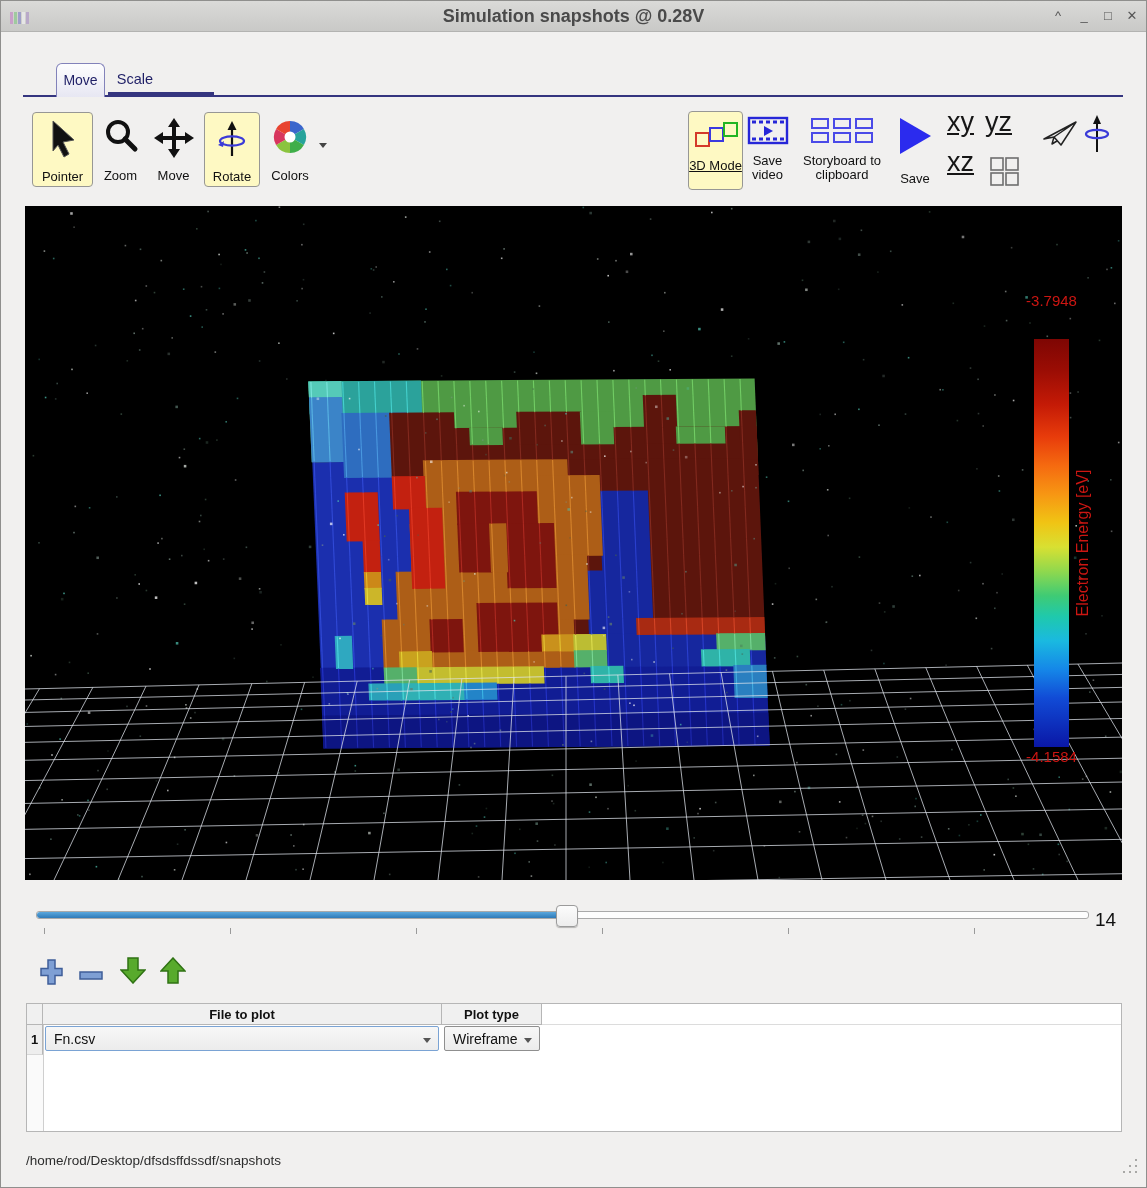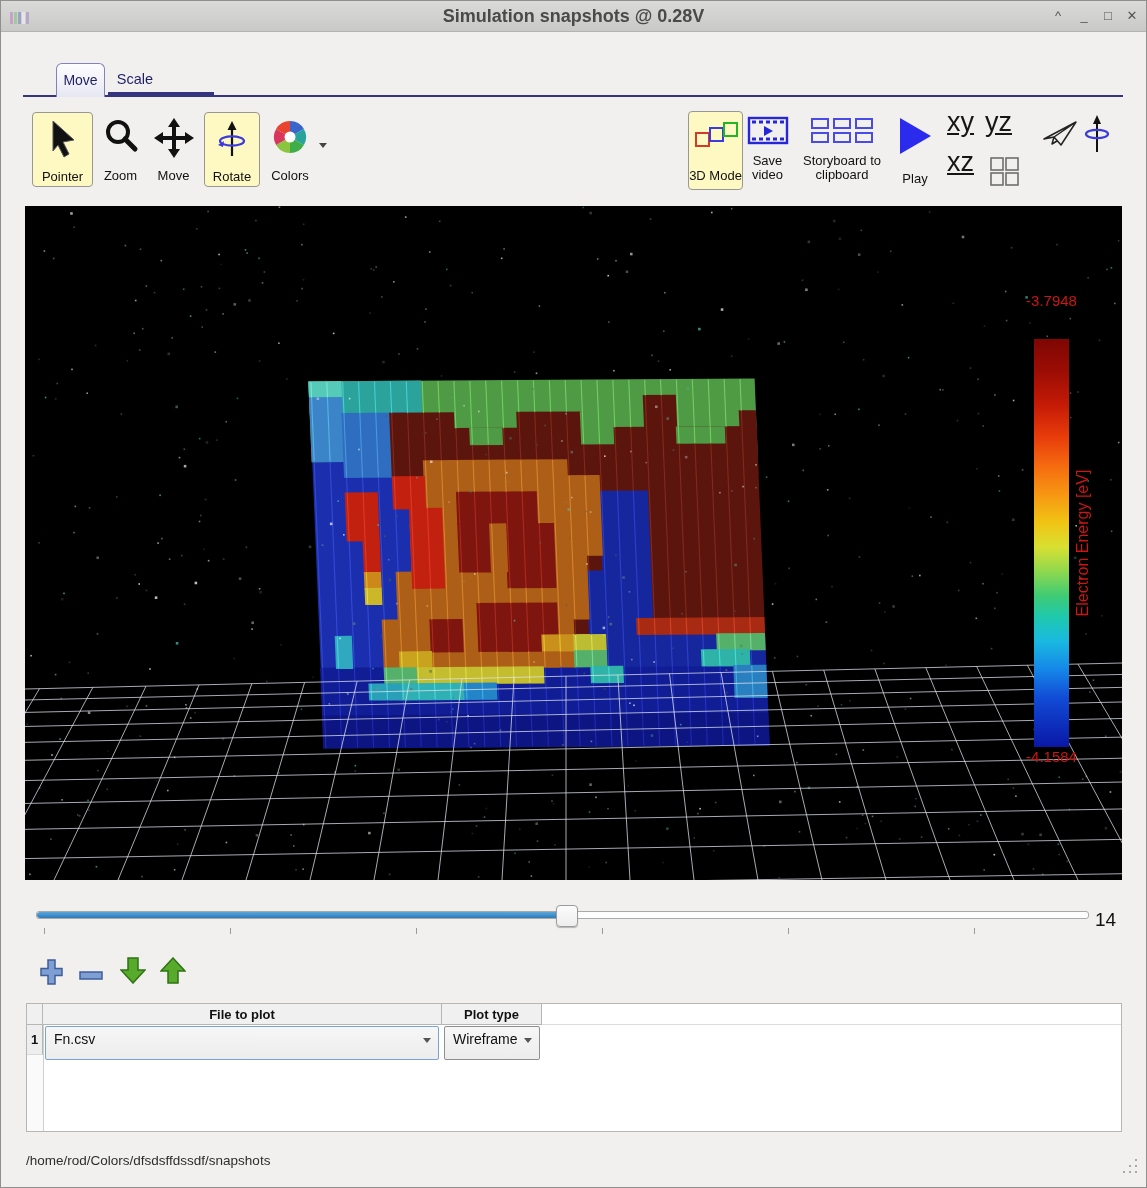--- a/index.html
+++ b/index.html
@@ -25,21 +25,21 @@
   #slider-track{left:35px;top:910px;width:1053px;height:8px;background:#fdfdfd;border:1px solid #a9a9a9;border-radius:3px;box-sizing:border-box;}
   #slider-fill{left:0;top:0;height:100%;background:linear-gradient(#5aa7dd,#2f7ab8);border-radius:3px 0 0 3px;}
   #slider-handle{top:-7px;width:20px;height:20px;background:linear-gradient(#fcfcfc,#ededed);border:1px solid #9b9b9b;border-radius:4px;box-shadow:0 1px 1px rgba(0,0,0,.25);}
   #slider-value{left:1094px;top:908px;font-size:19px;color:#111;}
   .tick{top:927px;width:1px;height:6px;background:#9a9a9a;}
   
   #ftable{left:25px;top:1002px;width:1096px;height:129px;background:#fff;border:1px solid #b6b6b6;box-sizing:border-box;}
   .th{top:0;height:21px;background:#f0f0f0;border-right:1px solid #b6b6b6;border-bottom:1px solid #b6b6b6;font-size:13px;font-weight:bold;text-align:center;line-height:21px;color:#111;box-sizing:border-box;}
   #rownum-col{left:0;top:21px;width:16px;height:106px;background:#fafafa;border-right:1px solid #cfcfcf;}
   #rownum-1{left:0;top:21px;width:16px;height:30px;background:#eeeeee;border-right:1px solid #b6b6b6;border-bottom:1px solid #d8d8d8;font-size:13px;font-weight:bold;text-align:center;line-height:30px;color:#111;box-sizing:border-box;}
-  .combo{position:absolute;box-sizing:border-box;height:34px;background:linear-gradient(#f7f7f7,#ececec);border:1px solid #8f8f8f;border-radius:2px;font-size:14px;color:#111;line-height:25px;padding:0 20px 0 8px;overflow:hidden;white-space:nowrap;}
+  .combo{position:absolute;box-sizing:border-box;height:25px;background:linear-gradient(#f7f7f7,#ececec);border:1px solid #8f8f8f;border-radius:2px;font-size:14px;color:#111;line-height:25px;padding:0 20px 0 8px;overflow:hidden;white-space:nowrap;}
   .caret{position:absolute;right:7px;top:11px;width:0;height:0;border-left:4px solid transparent;border-right:4px solid transparent;border-top:5px solid #555;}
   
   #statusbar{left:0px;top:1140px;width:1147px;height:47px;}
   #status-path{left:25px;top:12px;font-size:13.5px;color:#2d2d2d;}
   .gripdot{width:2px;height:2px;background:#a8a8a6;}
   .appstripe{display:inline-block;width:3px;height:12px;margin-right:1px;}
 </style>
 </head>
 <body>
 
@@ -119,21 +119,21 @@
   <span class="abs" style="left:318px;top:142px;width:0;height:0;border-left:4px solid transparent;border-right:4px solid transparent;border-top:5px solid #444;"></span>
 
   <div class="abs tbtn boxed" style="left:687px;top:110px;width:53px;height:77px;">
     <span class="icwrap" style="top:8px;">
         <svg width="46" height="30" viewBox="0 0 46 30">
           <rect x="3" y="13" width="13" height="13" fill="none" stroke="#d43a2a" stroke-width="2"></rect>
           <rect x="17" y="8" width="13" height="13" fill="none" stroke="#3a3ae0" stroke-width="2"></rect>
           <rect x="31" y="3" width="13" height="13" fill="none" stroke="#23b523" stroke-width="2"></rect>
         </svg>
       </span>
-    <span class="lbl" style="bottom:6px;">3D Mode</span>
+    <span class="lbl" style="bottom:16px;text-decoration:underline;">3D Mode</span>
   </div>
   <div class="abs tbtn" style="left:743px;top:110px;width:47px;height:77px;">
     <span class="icwrap" style="top:4px;">
         <svg width="44" height="32" viewBox="0 0 44 32">
           <rect x="3" y="3" width="38" height="25" fill="none" stroke="#2626d8" stroke-width="2.4"></rect>
           <g fill="#2626d8">
             <rect x="6" y="5.5" width="4" height="3"></rect>
             <rect x="13" y="5.5" width="4" height="3"></rect>
             <rect x="20" y="5.5" width="4" height="3"></rect>
             <rect x="27" y="5.5" width="4" height="3"></rect>
@@ -163,21 +163,21 @@
         </svg>
       </span>
     <span class="lbl" style="bottom:6px;">Storyboard to clipboard</span>
   </div>
   <div class="abs tbtn" style="left:894px;top:110px;width:40px;height:77px;">
     <span class="icwrap" style="top:5px;">
         <svg width="36" height="40" viewBox="0 0 36 40">
           <polygon points="3,2 3,38 34,20" fill="#2b2bee"></polygon>
         </svg>
       </span>
-    <span class="lbl">Play</span>
+    <span class="lbl">Save</span>
   </div>
   <span class="abs viewlbl" style="left:946px;top:106px;">xy</span>
   <span class="abs viewlbl" style="left:984px;top:106px;">yz</span>
   <span class="abs viewlbl" style="left:946px;top:146px;">xz</span>
   <span class="abs" style="left:989px;top:156px;"><svg width="30" height="30" viewBox="0 0 30 30">
         <g fill="none" stroke="#6e6e6e" stroke-width="1.6">
           <rect x="1" y="1" width="12" height="12"></rect>
           <rect x="16" y="1" width="12" height="12"></rect>
           <rect x="1" y="16" width="12" height="12"></rect>
           <rect x="16" y="16" width="12" height="12"></rect>
@@ -1518,21 +1518,21 @@
     <div class="abs th" style="left:16px;width:399px;">File to plot</div>
     <div class="abs th" style="left:415px;width:100px;">Plot type</div>
     <div class="abs" style="left:515px;top:0;width:579px;height:21px;border-bottom:1px solid #dcdcdc;box-sizing:border-box;"></div>
     <div class="abs" id="rownum-col"></div>
     <div class="abs" id="rownum-1">1</div>
     <div class="combo" style="left:18px;top:22px;width:394px;border-color:#7aa3d4;"><span>Fn.csv</span><span class="caret"></span></div>
     <div class="combo" style="left:417px;top:22px;width:96px;"><span>Wireframe</span><span class="caret"></span></div>
   </div>
 
   <div class="abs" id="statusbar">
-    <span class="abs" id="status-path">/home/rod/Colors/dfsdsffdssdf/snapshots</span>
+    <span class="abs" id="status-path">/home/rod/Desktop/dfsdsffdssdf/snapshots</span>
     <span class="abs" style="left:1122px;top:18px;">
       <span class="gripdot abs" style="left:12px;top:0;"></span>
         <span class="gripdot abs" style="left:6px;top:6px;"></span>
         <span class="gripdot abs" style="left:12px;top:6px;"></span>
         <span class="gripdot abs" style="left:0;top:12px;"></span>
         <span class="gripdot abs" style="left:6px;top:12px;"></span>
         <span class="gripdot abs" style="left:12px;top:12px;"></span>
     </span>
   </div>
 

